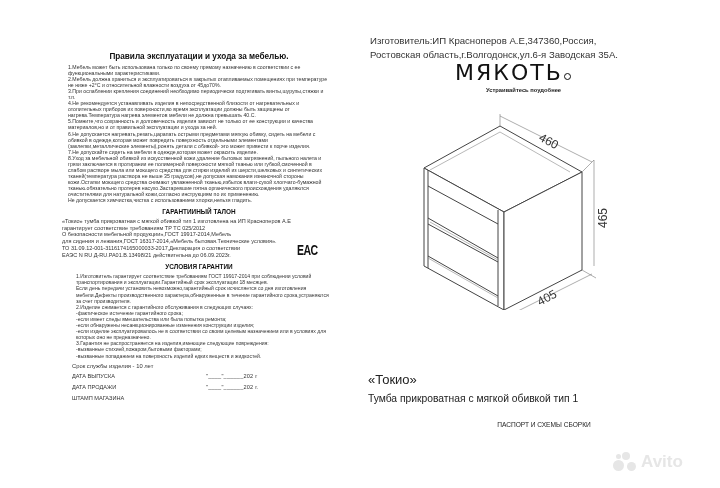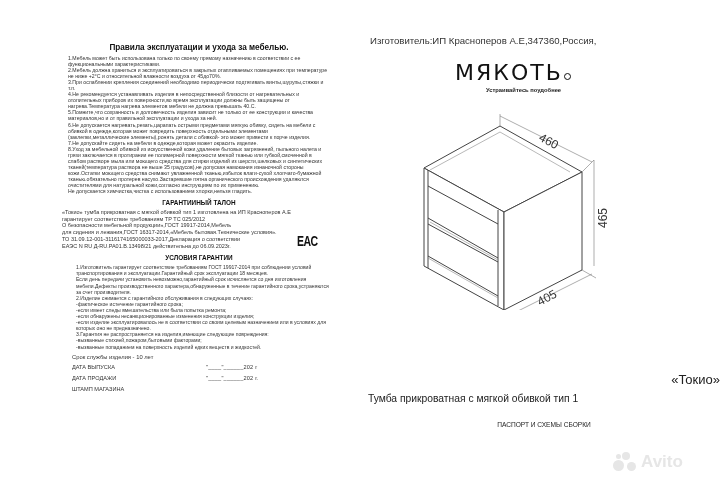--- a/index.html
+++ b/index.html
@@ -4,21 +4,21 @@
 <style>
   html, body { margin:0; padding:0; }
   body {
     width:720px; height:488px; background:#ffffff; position:relative; overflow:hidden;
     font-family:"Liberation Sans", sans-serif; color:#222;
   }
   .page-left {
     position:absolute; left:68px; top:36px; width:262px;
   }
   .rules-title {
-    font-weight:bold; font-size:8.2px; text-align:center; margin:7px 0 3px 0; color:#111;
+    font-weight:bold; font-size:8.2px; text-align:center; margin:16px 0 3px 0; color:#111;
   }
   .small {
     font-size:5.2px; line-height:6.05px; color:#333; margin:0;
   }
   .small p { margin:0; }
   .section-title {
     font-weight:bold; font-size:6.4px; text-align:center; color:#111; margin:5px 0 3px 0;
   }
   .warranty-block { position:relative; }
   .warranty-block .small { font-size:5.5px; line-height:6.7px; }
@@ -41,21 +41,21 @@
   .logo {
     position:absolute; left:87px; top:60px;
     font-family:"DejaVu Sans", sans-serif; font-size:22px; letter-spacing:2px; color:#111;
   }
   .logo-dot { display:inline-block; width:5px; height:5px; border:1.5px solid #111; border-radius:50%; margin-left:1px; }
   .slogan {
     position:absolute; left:118px; top:87px; font-size:5.8px; font-weight:bold; color:#222;
   }
   .drawing { position:absolute; left:32px; top:110px; width:220px; height:200px; }
   .product-title {
-    position:absolute; left:0; width:352px; top:372px; text-align:right; font-size:13px; color:#222;
+    position:absolute; left:0; width:352px; top:372px; text-align:left; font-size:13px; color:#222;
   }
   .product-sub {
     position:absolute; left:0; width:352px; top:393px; text-align:left; font-size:10.3px; color:#222;
   }
   .passport {
     position:absolute; left:0; width:352px; top:421px; text-align:center; font-size:6.6px; color:#222;
   }
   .watermark {
     position:absolute; left:613px; top:452px; font-size:17px; font-weight:bold; color:#e6e6e6;
     display:flex; align-items:flex-end; gap:2px;
@@ -119,20 +119,21 @@
     <span class="val">"____"______202   г.</span>
   </div>
   <div class="date-row">
     <span class="lbl">ШТАМП МАГАЗИНА</span>
   </div>
 </div>
 
 <div class="page-right">
   <div class="maker">
     <div>Изготовитель:ИП Красноперов А.Е,347360,Россия,</div>
+    <div>Ростовская область,г.Волгодонск,ул.6-я Заводская 35А.</div>
   </div>
 
   <div class="logo">
     <span>МЯКОТЬ</span><span class="logo-dot"></span>
   </div>
   <div class="slogan">Устраивайтесь поудобнее</div>
 
   <svg class="drawing" viewBox="0 0 220 200" width="220" height="200">
     <g fill="none" stroke="#444" stroke-width="1">
 

